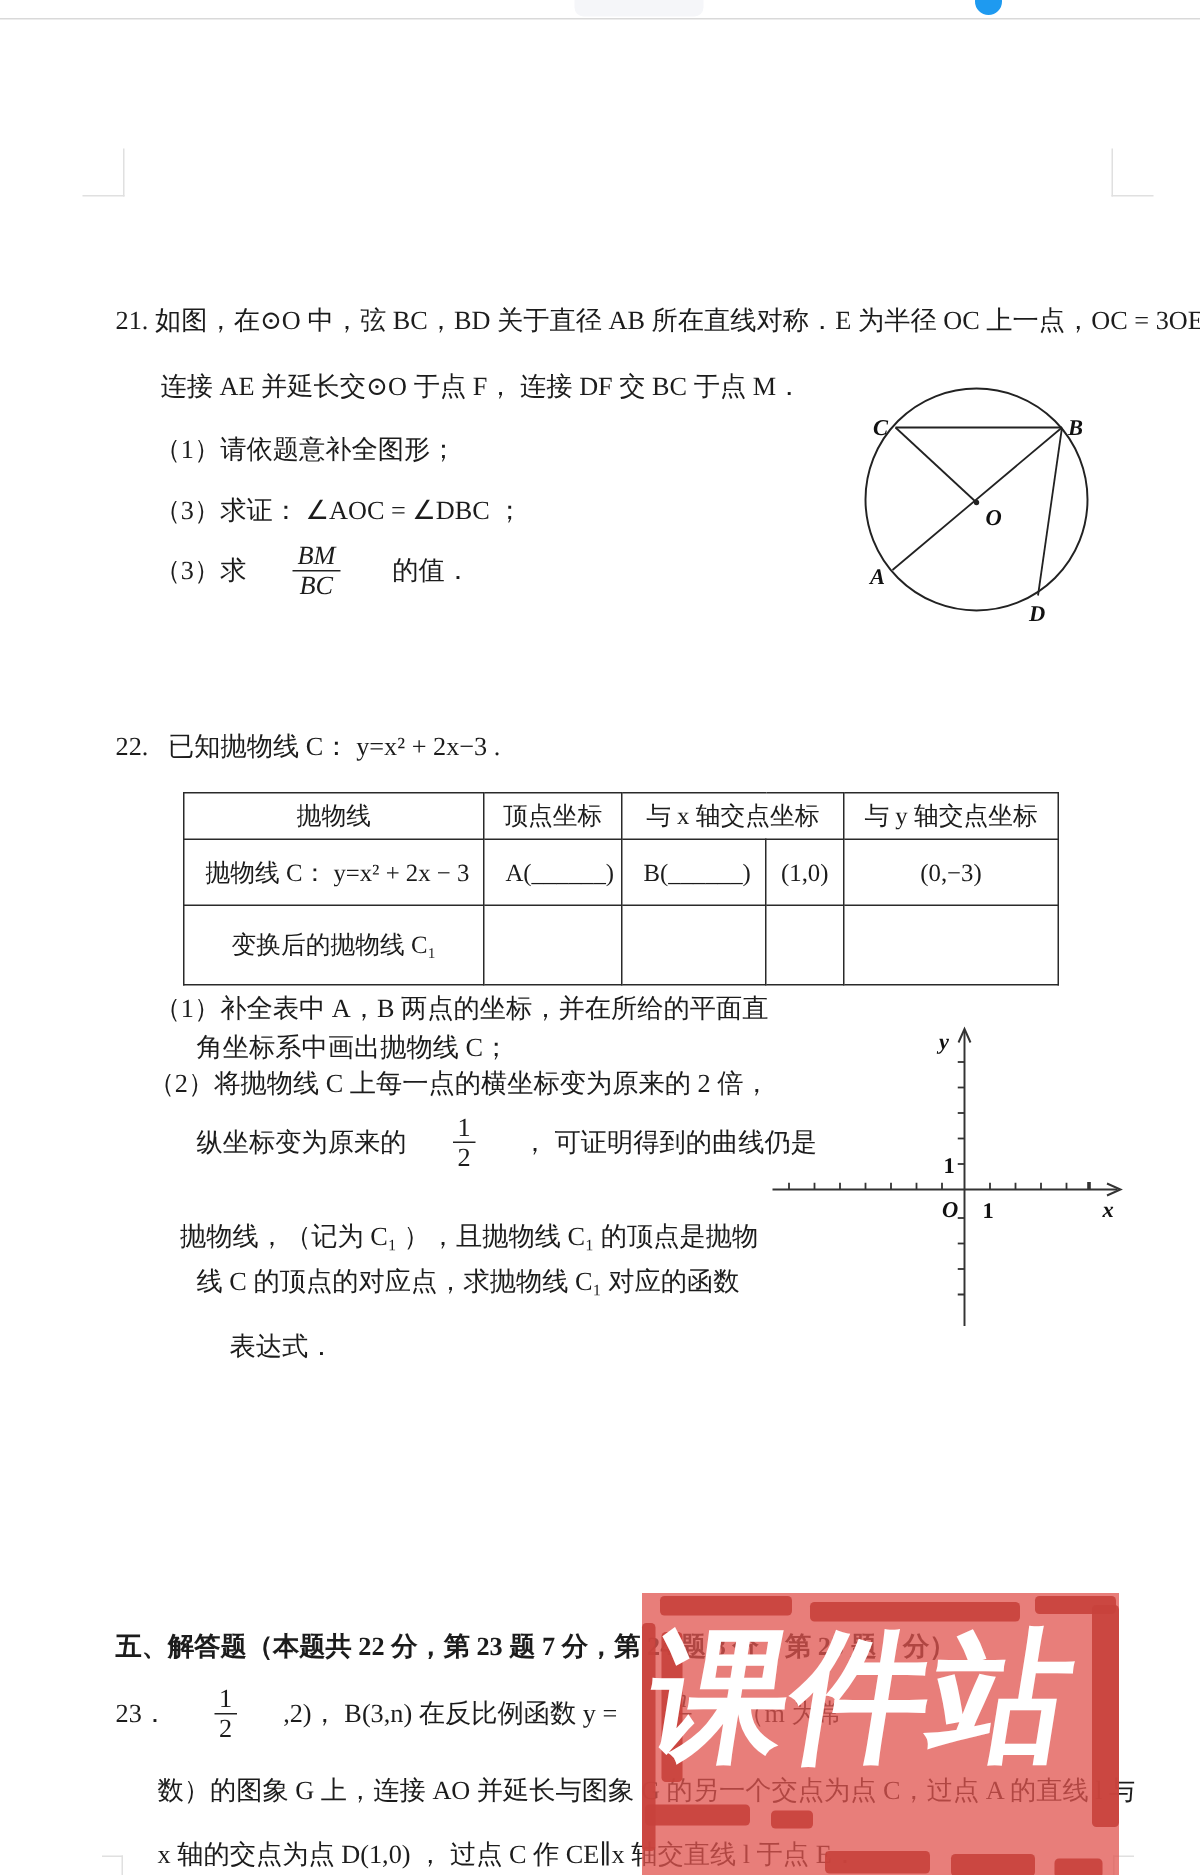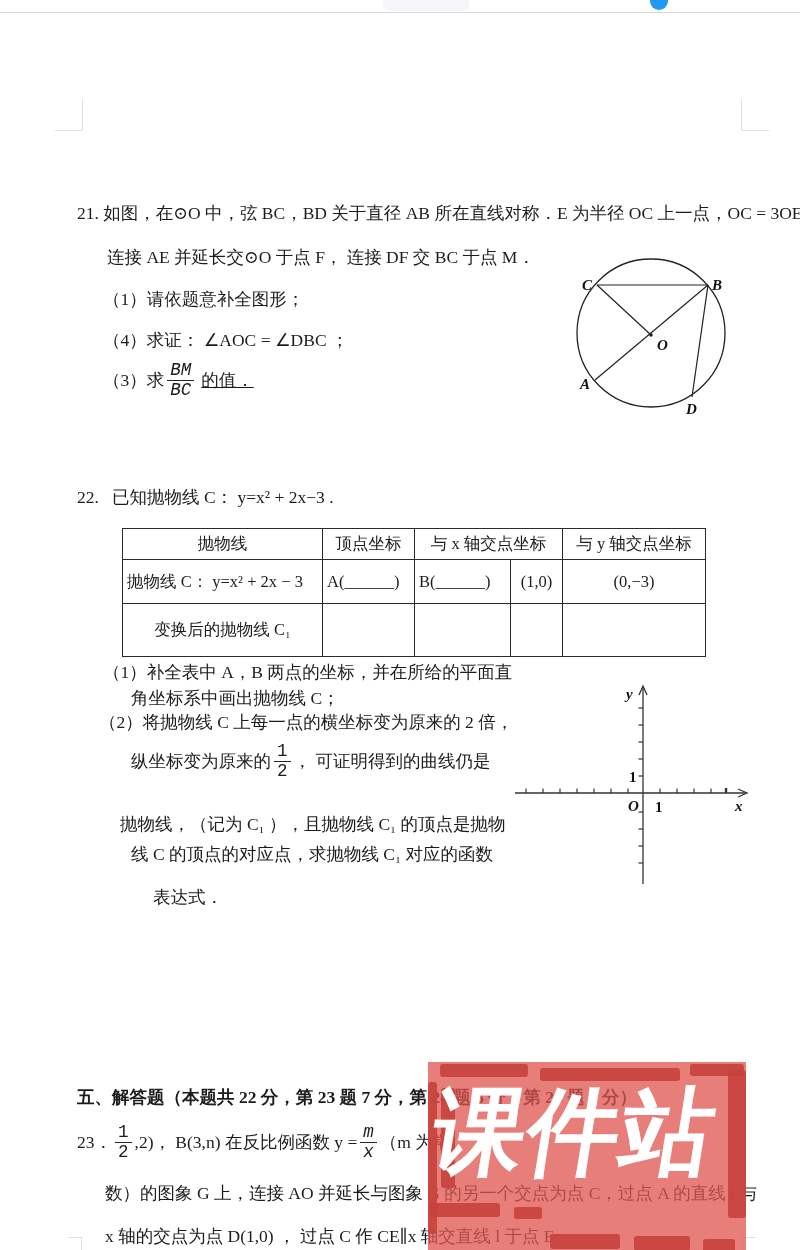--- a/index.html
+++ b/index.html
@@ -25,33 +25,33 @@
   
   .corner { position:absolute; z-index:0; }
   .corner.tl { left:55px;  top:99px;  width:28px; height:32px; border-right:1px solid #e0e0e0; border-bottom:1px solid #e0e0e0; }
   .corner.tr { left:741px; top:99px;  width:28px; height:32px; border-left:1px solid #e0e0e0;  border-bottom:1px solid #e0e0e0; }
   .corner.bl { left:68px;  top:1237px; width:14px; height:13px; border-right:1px solid #e0e0e0; border-top:1px solid #e0e0e0; }
   .corner.br { left:742px; top:1237px; width:14px; height:13px; border-left:1px solid #e0e0e0;  border-top:1px solid #e0e0e0; }
   
   .line { position:absolute; font-size:17.5px; line-height:1.3; white-space:nowrap; z-index:1; }
   .math { font-family:"Liberation Serif",serif; }
   .bold { font-weight:bold; }
-  .flexline { display:flex; align-items:center; }
+  .flexline { display:flex; align-items:center;gap:28px; }
   .frac { display:inline-flex; flex-direction:column; align-items:center; vertical-align:middle;
-          line-height:1.05; margin:0 3px; font-family:Liberation Mono, monospace; font-style:italic; }
+          line-height:1.05; margin:0 3px; font-family:Liberation Serif, serif; font-style:italic; }
   .frac .num { border-bottom:1.3px solid #222; padding:0 3px; }
   .frac.upright { font-style:normal; }
   
   .ptable { position:absolute; left:122px; top:528px; z-index:1;
             border-collapse:collapse; table-layout:fixed; width:583px; }
   .ptable td { border:1.4px solid #2a2a2a; font-size:16.5px; text-align:center; vertical-align:middle; padding:2px 6px; }
   .ptable .row-h  { height:31px;margin-left:44px; }
   .ptable .row-1  { height:44px; }
   .ptable .row-2  { height:53px; }
-  .ptable td.left { text-align:left; padding-left:4px; }
+  .ptable td.left { text-align:left; padding-left:14px; }
   
   .fig { position:absolute; z-index:1; }
   .fig text { font-family:"Liberation Serif",serif; font-style:italic; font-weight:bold; font-size:15px; fill:#111; }
   
   .stamp { position:absolute; left:428px; top:1062px; width:318px; height:200px; z-index:5; }
   .stamp-bg { position:absolute; inset:0; background:var(--stamp-fill, rgba(225,84,79,0.87)); opacity:0.87; }
   .stamp-stroke { position:absolute; background:var(--stamp-stroke, #c8423c); opacity:0.92; border-radius:3px; }
   .stamp-text {
     position:absolute; left:6px; top:22px; width:320px;
     color:var(--stamp-text, #ffffff);
@@ -73,31 +73,31 @@
 <div class="corner bl"></div>
 <div class="corner br"></div>
 
 <div class="line" style="left:77px;top:202px;">
   <span>21.</span>
   <span>如图，在⊙O 中，弦 BC，BD 关于直径 AB 所在直线对称．E 为半径 OC 上一点，OC = 3OE ，</span>
 </div>
 <div class="line" style="left:107px;top:246px;">连接 AE 并延长交⊙O 于点 F，  连接 DF 交 BC 于点 M．</div>
 <div class="line" style="left:103px;top:288px;">（1）请依题意补全图形；</div>
 <div class="line" style="left:103px;top:329px;">
-  <span>（4）求证：</span>
+  <span>（3）求证：</span>
   <span class="math">∠AOC = ∠DBC</span>
   <span>；</span>
 </div>
 <div class="line flexline" style="left:103px;top:358px;height:44px;">
   <span>（3）求</span>
   <span class="frac">
     <span class="num">BM</span>
     <span class="den">BC</span>
   </span>
-  <span style="margin-left:4px;text-decoration:underline;">的值．</span>
+  <span style="margin-left:4px;">的值．</span>
 </div>
 
 <svg class="fig" style="left:570px;top:248px;" width="180" height="172" viewBox="0 0 180 172">
   <circle cx="81" cy="85" r="74" fill="none" stroke="#222" stroke-width="1.3"></circle>
   <line x1="27" y1="37" x2="138" y2="37" stroke="#222" stroke-width="1.2"></line>
   <line x1="27" y1="37" x2="81" y2="87" stroke="#222" stroke-width="1.2"></line>
   <line x1="25" y1="132" x2="138" y2="37" stroke="#222" stroke-width="1.2"></line>
   <line x1="138" y1="37" x2="122" y2="149" stroke="#222" stroke-width="1.2"></line>
   <circle cx="81" cy="87" r="1.8" fill="#222"></circle>
   <text x="12" y="42">C</text>

